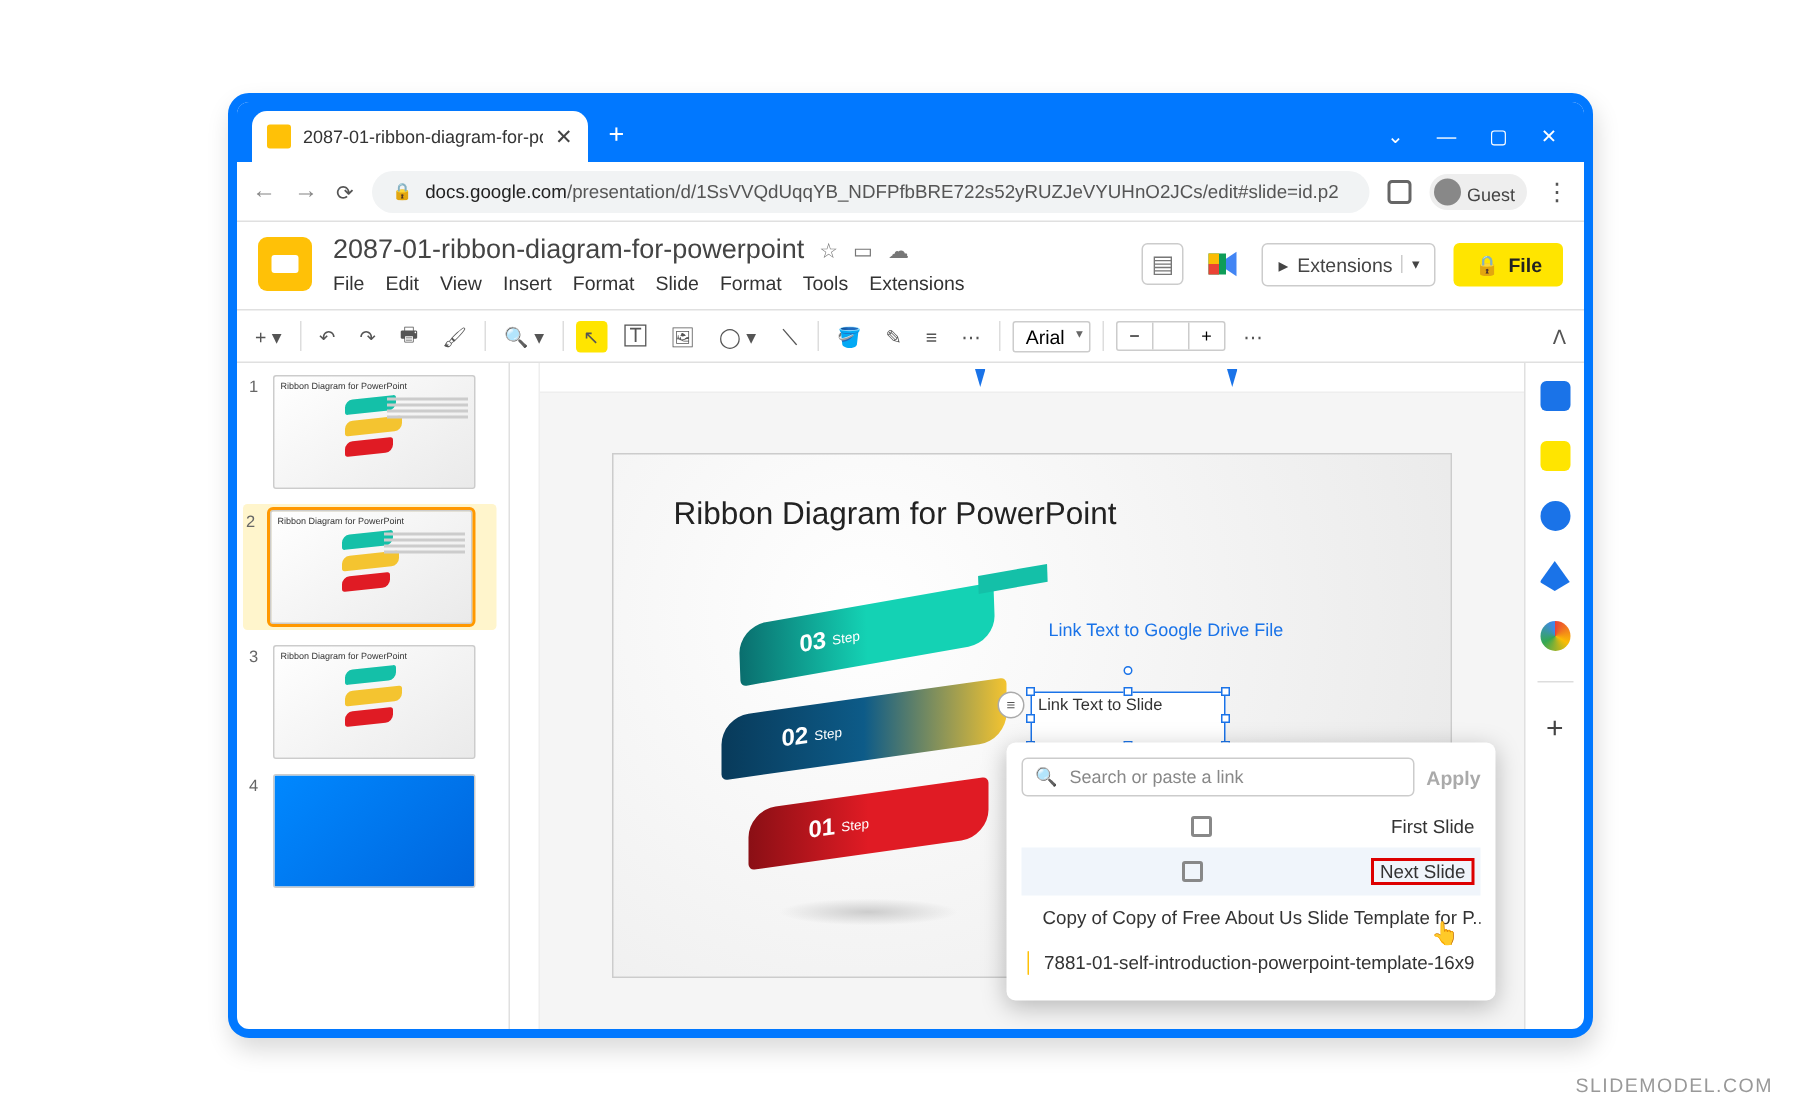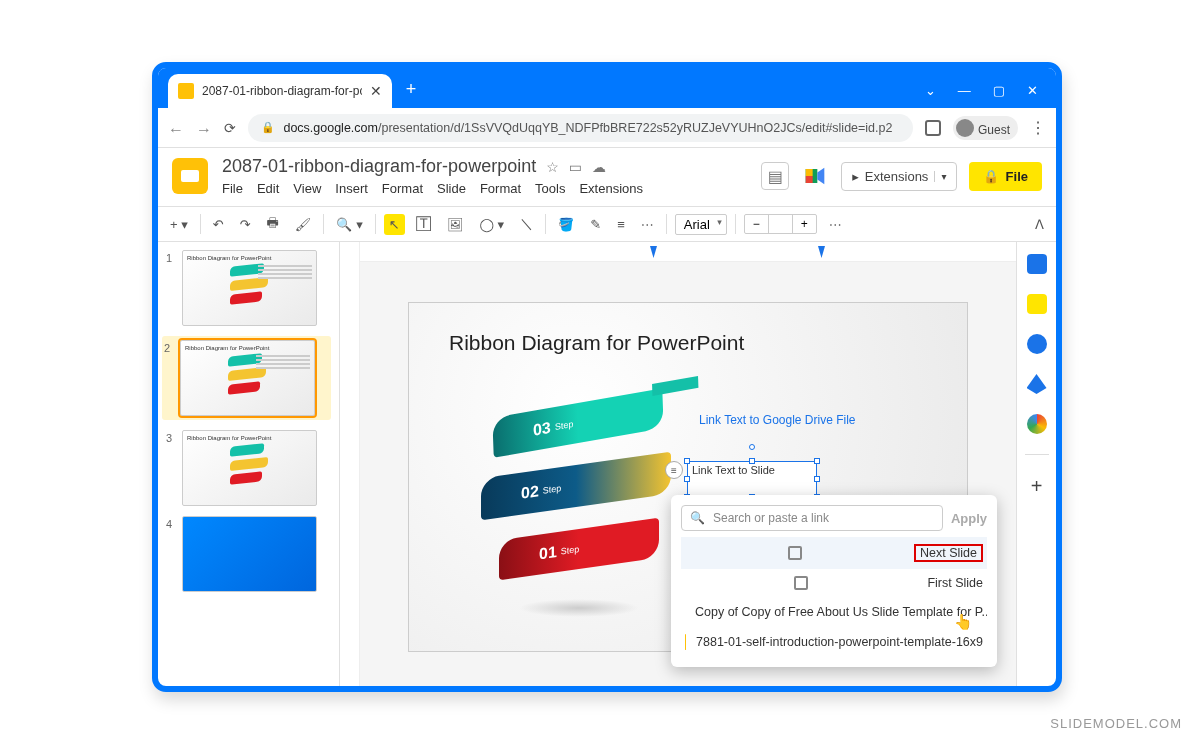--- a/index.html
+++ b/index.html
@@ -302,27 +302,27 @@
             </div>
 
             <div class="link-popup">
               <div class="link-search">
                 <div class="link-input">
                   <span>🔍</span>
                   <span>Search or paste a link</span>
                 </div>
                 <span class="apply">Apply</span>
               </div>
+              <div class="link-item">
+                <span class="favicon slide"></span>
+                <span>First Slide</span>
+              </div>
               <div class="link-item hl">
                 <span class="favicon slide"></span>
                 <span class="hl-box">Next Slide</span>
-              </div>
-              <div class="link-item">
-                <span class="favicon slide"></span>
-                <span>First Slide</span>
               </div>
               <div class="link-item">
                 <span class="favicon"></span>
                 <span>Copy of Copy of Free About Us Slide Template for P...</span>
               </div>
               <div class="link-item">
                 <span class="favicon"></span>
                 <span>7881-01-self-introduction-powerpoint-template-16x9</span>
               </div>
               <span class="cursor-hand">👆</span>

